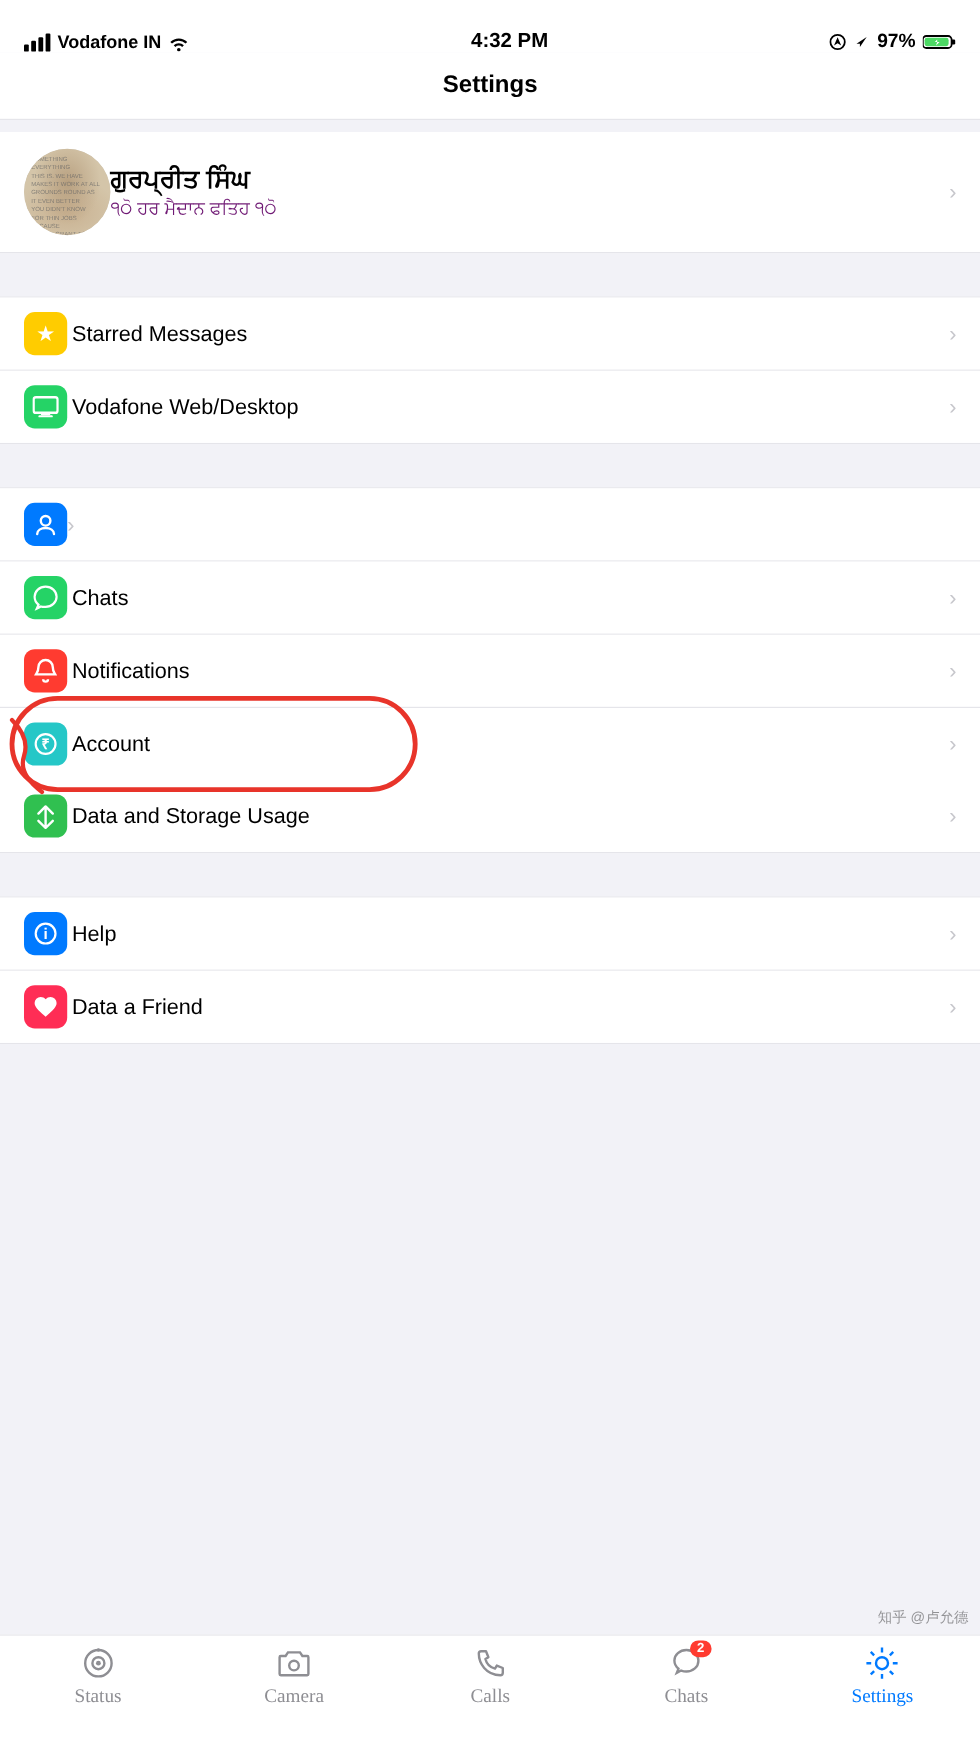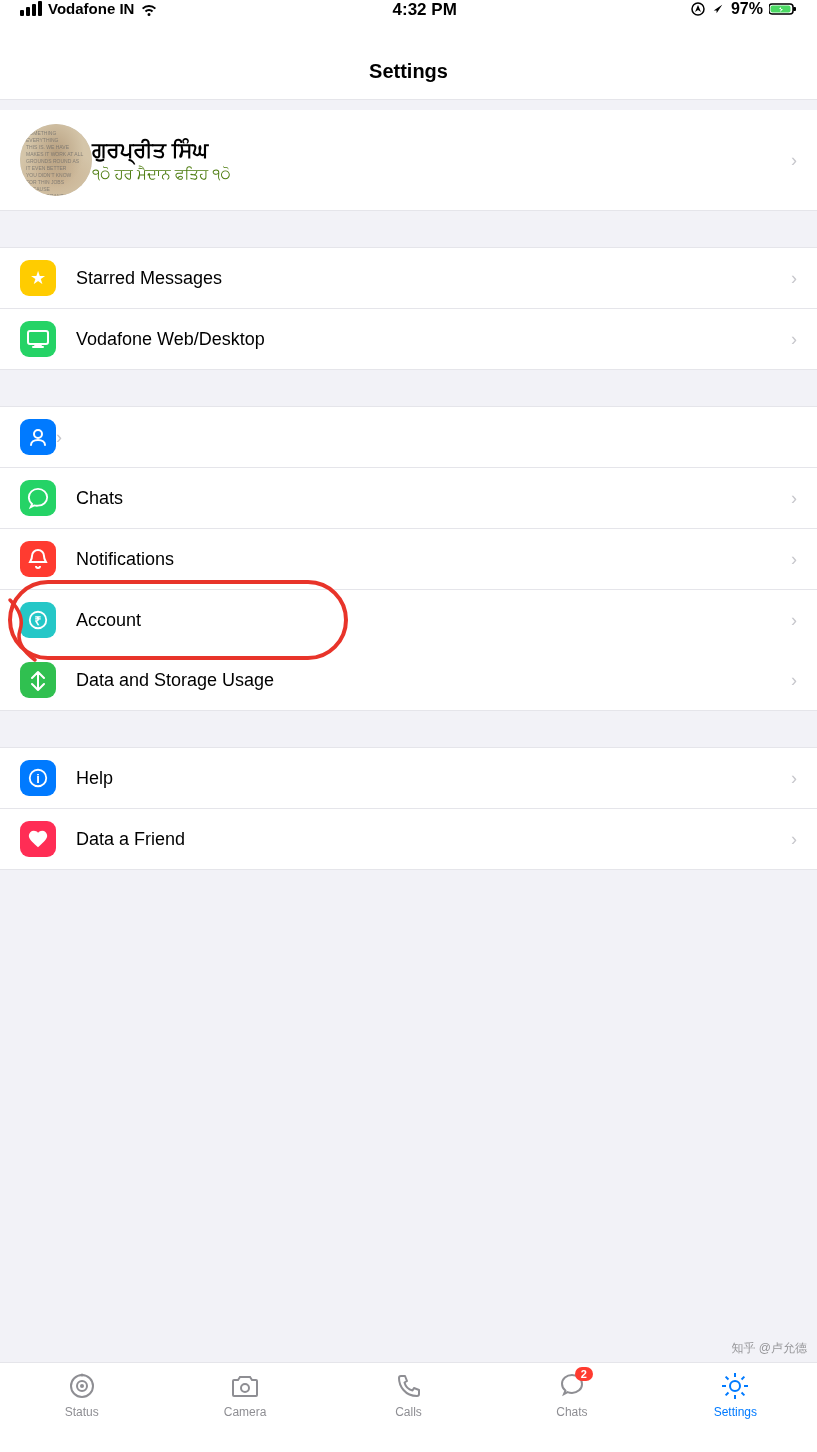--- a/index.html
+++ b/index.html
@@ -11,21 +11,21 @@
       background: #f2f2f7;
       color: #000;
       overflow-x: hidden;
     }
 
     
     .status-bar {
       background: #fff;
       height: 44px;
       display: flex;
-      align-items: flex-start;
+      align-items: flex-end;
       justify-content: space-between;
       padding: 0 20px;
       font-size: 15px;
       font-weight: 600;
     }
     .status-left { display: flex; align-items: center; gap: 6px; }
     .status-center { font-size: 17px; font-weight: 700; }
     .status-right { display: flex; align-items: center; gap: 6px; font-size: 16px; }
     .signal-bars { display: flex; align-items: flex-end; gap: 2px; }
     .signal-bars span { background: #000; border-radius: 1px; display: inline-block; width: 4px; }
@@ -96,21 +96,21 @@
     .profile-info {
       flex: 1;
     }
     .profile-name {
       font-size: 21px;
       font-weight: 600;
       color: #000;
     }
     .profile-status {
       font-size: 15px;
-      color: #4d7c0f;
+      color: #701a75;
       margin-top: 3px;
     }
     .chevron {
       color: #c7c7cc;
       font-size: 18px;
       font-weight: 400;
     }
 
     
     .section-gap {
@@ -152,21 +152,21 @@
     .icon-blue { background: #007aff; }
     .icon-red { background: #ff3b30; }
     .icon-teal2 { background: #25c7c7; }
     .icon-green2 { background: #30c050; }
     .icon-blue2 { background: #007aff; }
     .icon-pink { background: #ff2d55; }
 
     .row-label {
       flex: 1;
       font-size: 18px;
-      padding-left: 20px;
+      padding-left: 4px;
       color: #000;
     }
 
     
     .payments-row-wrapper {
       position: relative;
     }
     .annotation-circle {
       position: absolute;
       left: 8px;
@@ -202,22 +202,23 @@
     }
     .tab-icon {
       width: 30px;
       height: 30px;
       display: flex;
       align-items: center;
       justify-content: center;
       position: relative;
     }
     .tab-label {
-      font-size: 12px;
+      font-size: 16px;
       color: #8e8e93;
+      font-family: Liberation Serif, serif;
     }
     .tab-label.active { color: #007aff; }
     .tab-badge {
       position: absolute;
       top: -4px;
       right: -6px;
       background: #ff3b30;
       color: #fff;
       border-radius: 10px;
       font-size: 11px;

